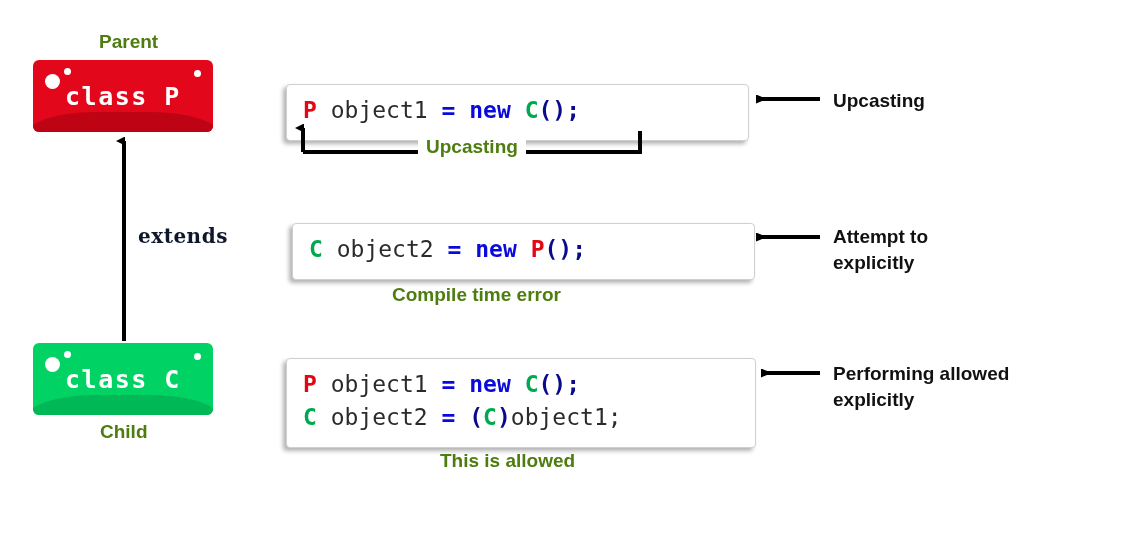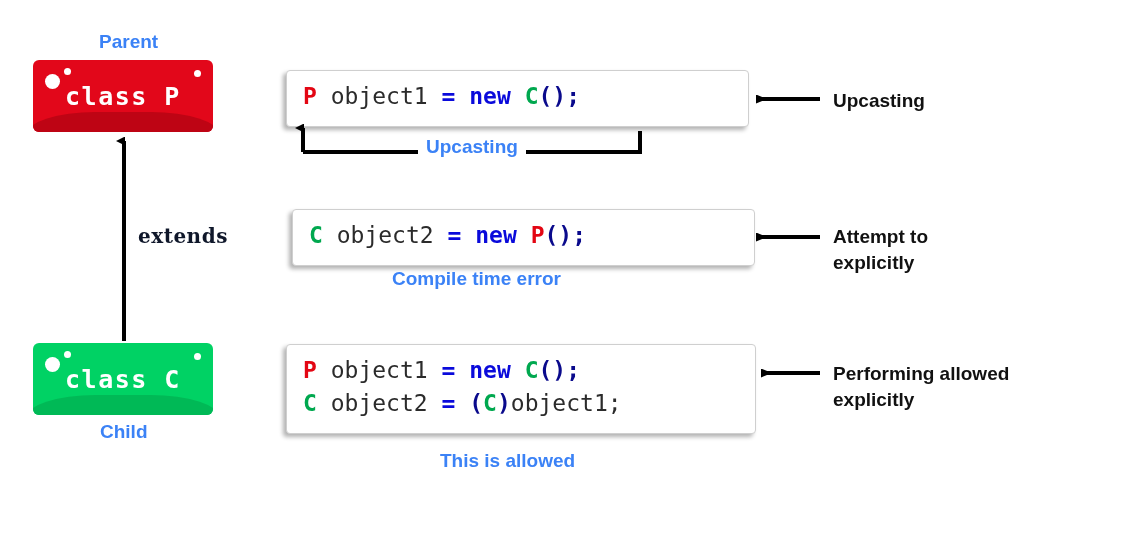--- a/index.html
+++ b/index.html
@@ -75,26 +75,26 @@
   .dot-small{ width: 7px;  height: 7px;  left: 31px;  top: 8px; }
   .dot-tr   { width: 7px;  height: 7px;  right: 12px; top: 10px;
               position: absolute; border-radius: 50%; background:#ffffff; }
 
   
   .cap {
     position: absolute;
     font-family: "Liberation Sans", sans-serif;
     font-weight: bold;
     font-size: 19px;
-    color: #3b82f6;
+    color: #4d7c0f;
     white-space: nowrap;
   }
   #label-parent { left: 99px;  top: 31px; }
   #label-child  { left: 100px; top: 421px; }
-  #label-compile-error { left: 392px; top: 268px; font-size: 19px;}
+  #label-compile-error { left: 392px; top: 284px; font-size: 19px;}
   #label-allowed       { left: 440px; top: 450px; font-size: 19px;}
   #label-upcast-bracket{ left: 418px; top: 136px; background:#ffffff; padding:0 8px; z-index:6;}
 
   
   #label-extends {
     position: absolute;
     left: 138px;
     top: 224px;
     font-family: "DejaVu Serif", "Liberation Serif", serif;
     font-weight: bold;
@@ -124,20 +124,21 @@
     background: #ffffff;
     border: 1px solid #cfcfcf;
     border-radius: 4px;
     box-shadow: -3px 3px 4px rgba(0,0,0,0.30);
     padding: 9px 16px;
     box-sizing: border-box;
     font-family: "DejaVu Sans Mono", "Liberation Mono", monospace;
     font-size: 23px;
     line-height: 1.42;
     white-space: pre;
+    margin-top: 14px;
   }
   #code-1 { left: 286px; top: 70px;  width: 463px; height: 57px; }
   #code-2 { left: 292px; top: 209px; width: 463px; height: 57px; }
   #code-3 { left: 286px; top: 344px; width: 470px; height: 90px; }
 
   .tok-p    { color: #E30613; font-weight: bold; }
   .tok-c    { color: #00A84F; font-weight: bold; }
   .tok-kw   { color: #0A0ADB; font-weight: bold; }
   .tok-punc { color: #0A0A8C; font-weight: bold; }
   .tok-id   { color: #2B2B2B; font-weight: normal; }

